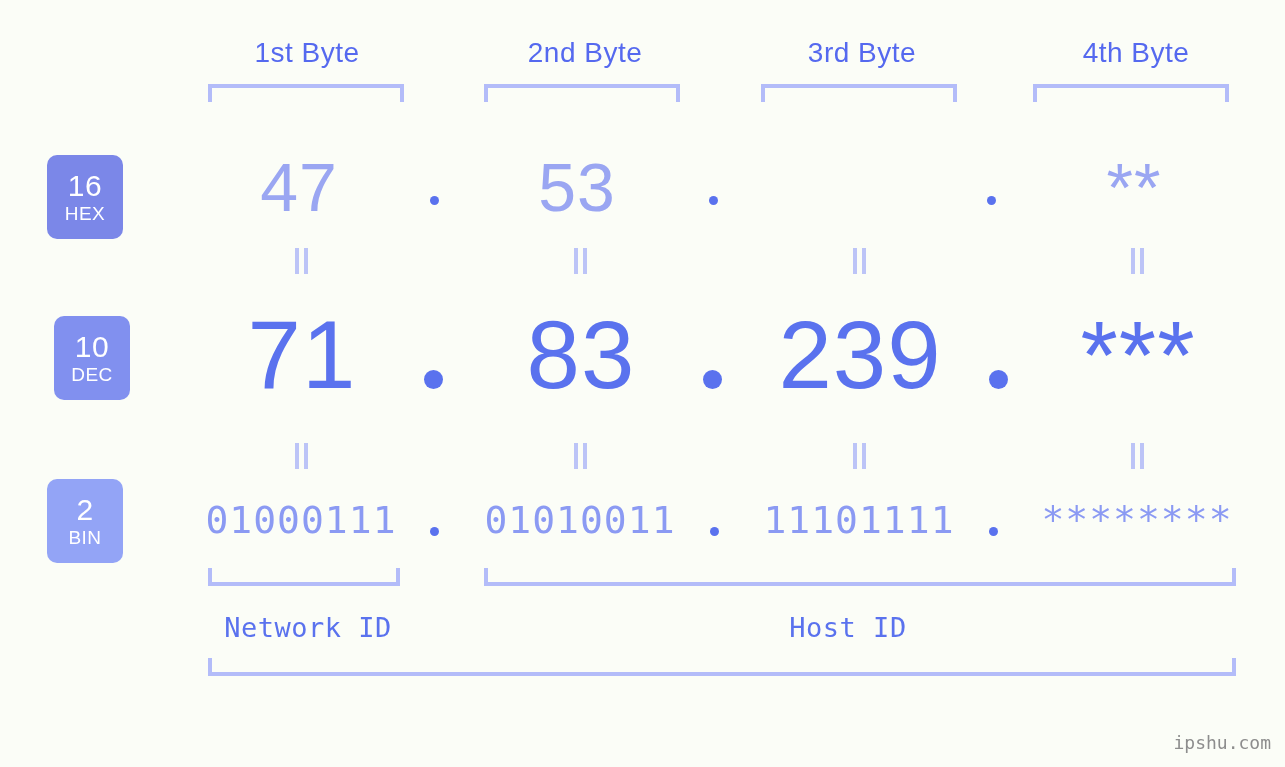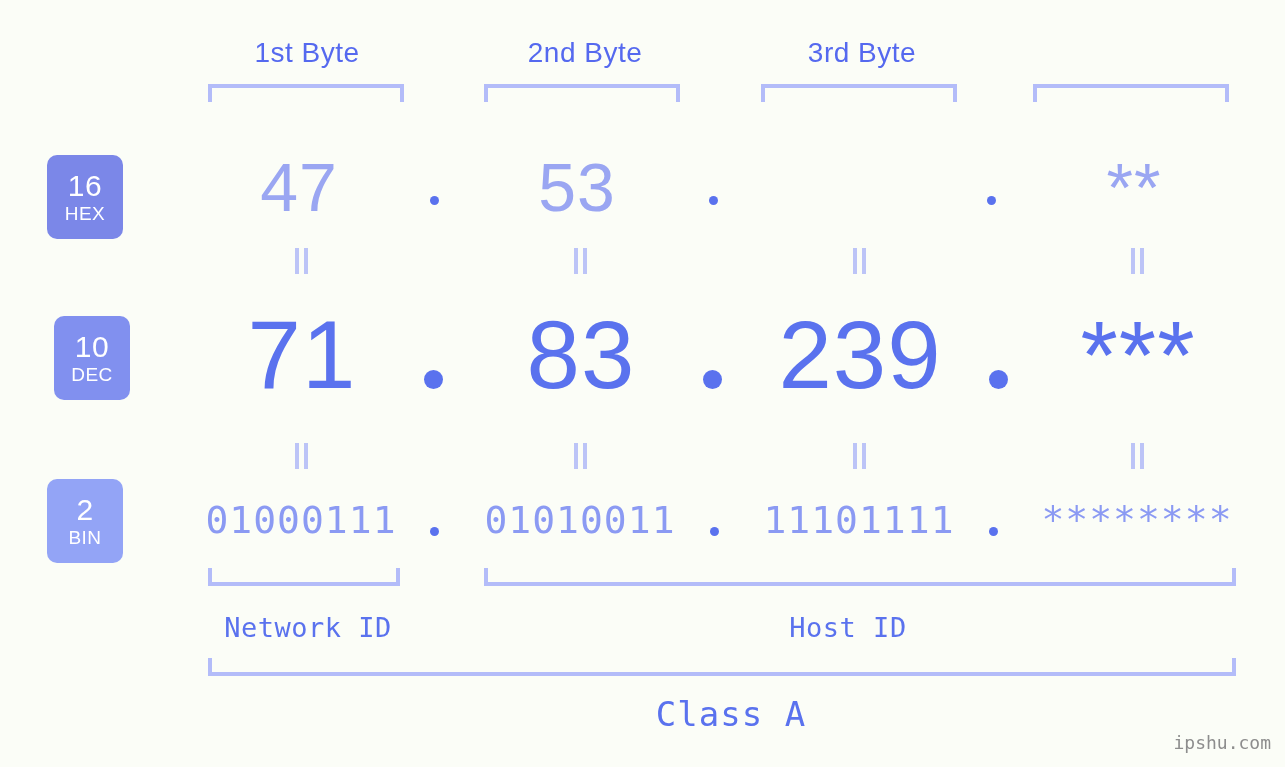--- a/index.html
+++ b/index.html
@@ -170,20 +170,21 @@
   }
 </style>
 </head>
 <body>
 
 <div id="stage">
 
   <div class="byte-head" style="left:202px;width:210px;">1st Byte</div>
   <div class="byte-head" style="left:480px;width:210px;">2nd Byte</div>
   <div class="byte-head" style="left:757px;width:210px;">3rd Byte</div>
+  <div class="byte-head" style="left:1031px;width:210px;">4th Byte</div>
 
   <div class="bracket bracket-down" style="left:208px;top:84px;width:196px;"></div>
   <div class="bracket bracket-down" style="left:484px;top:84px;width:196px;"></div>
   <div class="bracket bracket-down" style="left:761px;top:84px;width:196px;"></div>
   <div class="bracket bracket-down" style="left:1033px;top:84px;width:196px;"></div>
 
   <div class="badge" id="badge-hex">
     <span class="num">16</span>
     <span class="abbr">HEX</span>
   </div>
@@ -257,17 +258,16 @@
   <div class="dot dot-bin" style="left:989px;top:527px;"></div>
 
   <div class="bracket bracket-up" style="left:208px;top:568px;width:192px;"></div>
   <div class="bracket bracket-up" style="left:484px;top:568px;width:752px;"></div>
 
   <div class="sec-label" style="left:205px;top:612px;width:206px;">Network ID</div>
   <div class="sec-label" style="left:745px;top:612px;width:206px;">Host ID</div>
 
   <div class="bracket bracket-up" style="left:208px;top:658px;width:1028px;"></div>
 
-  <div id="class-label" style="left:628px;top:694px;width:206px;">Class A</div>
 
   <div id="watermark">ipshu.com</div>
 
 </div>
 
 </body></html>

